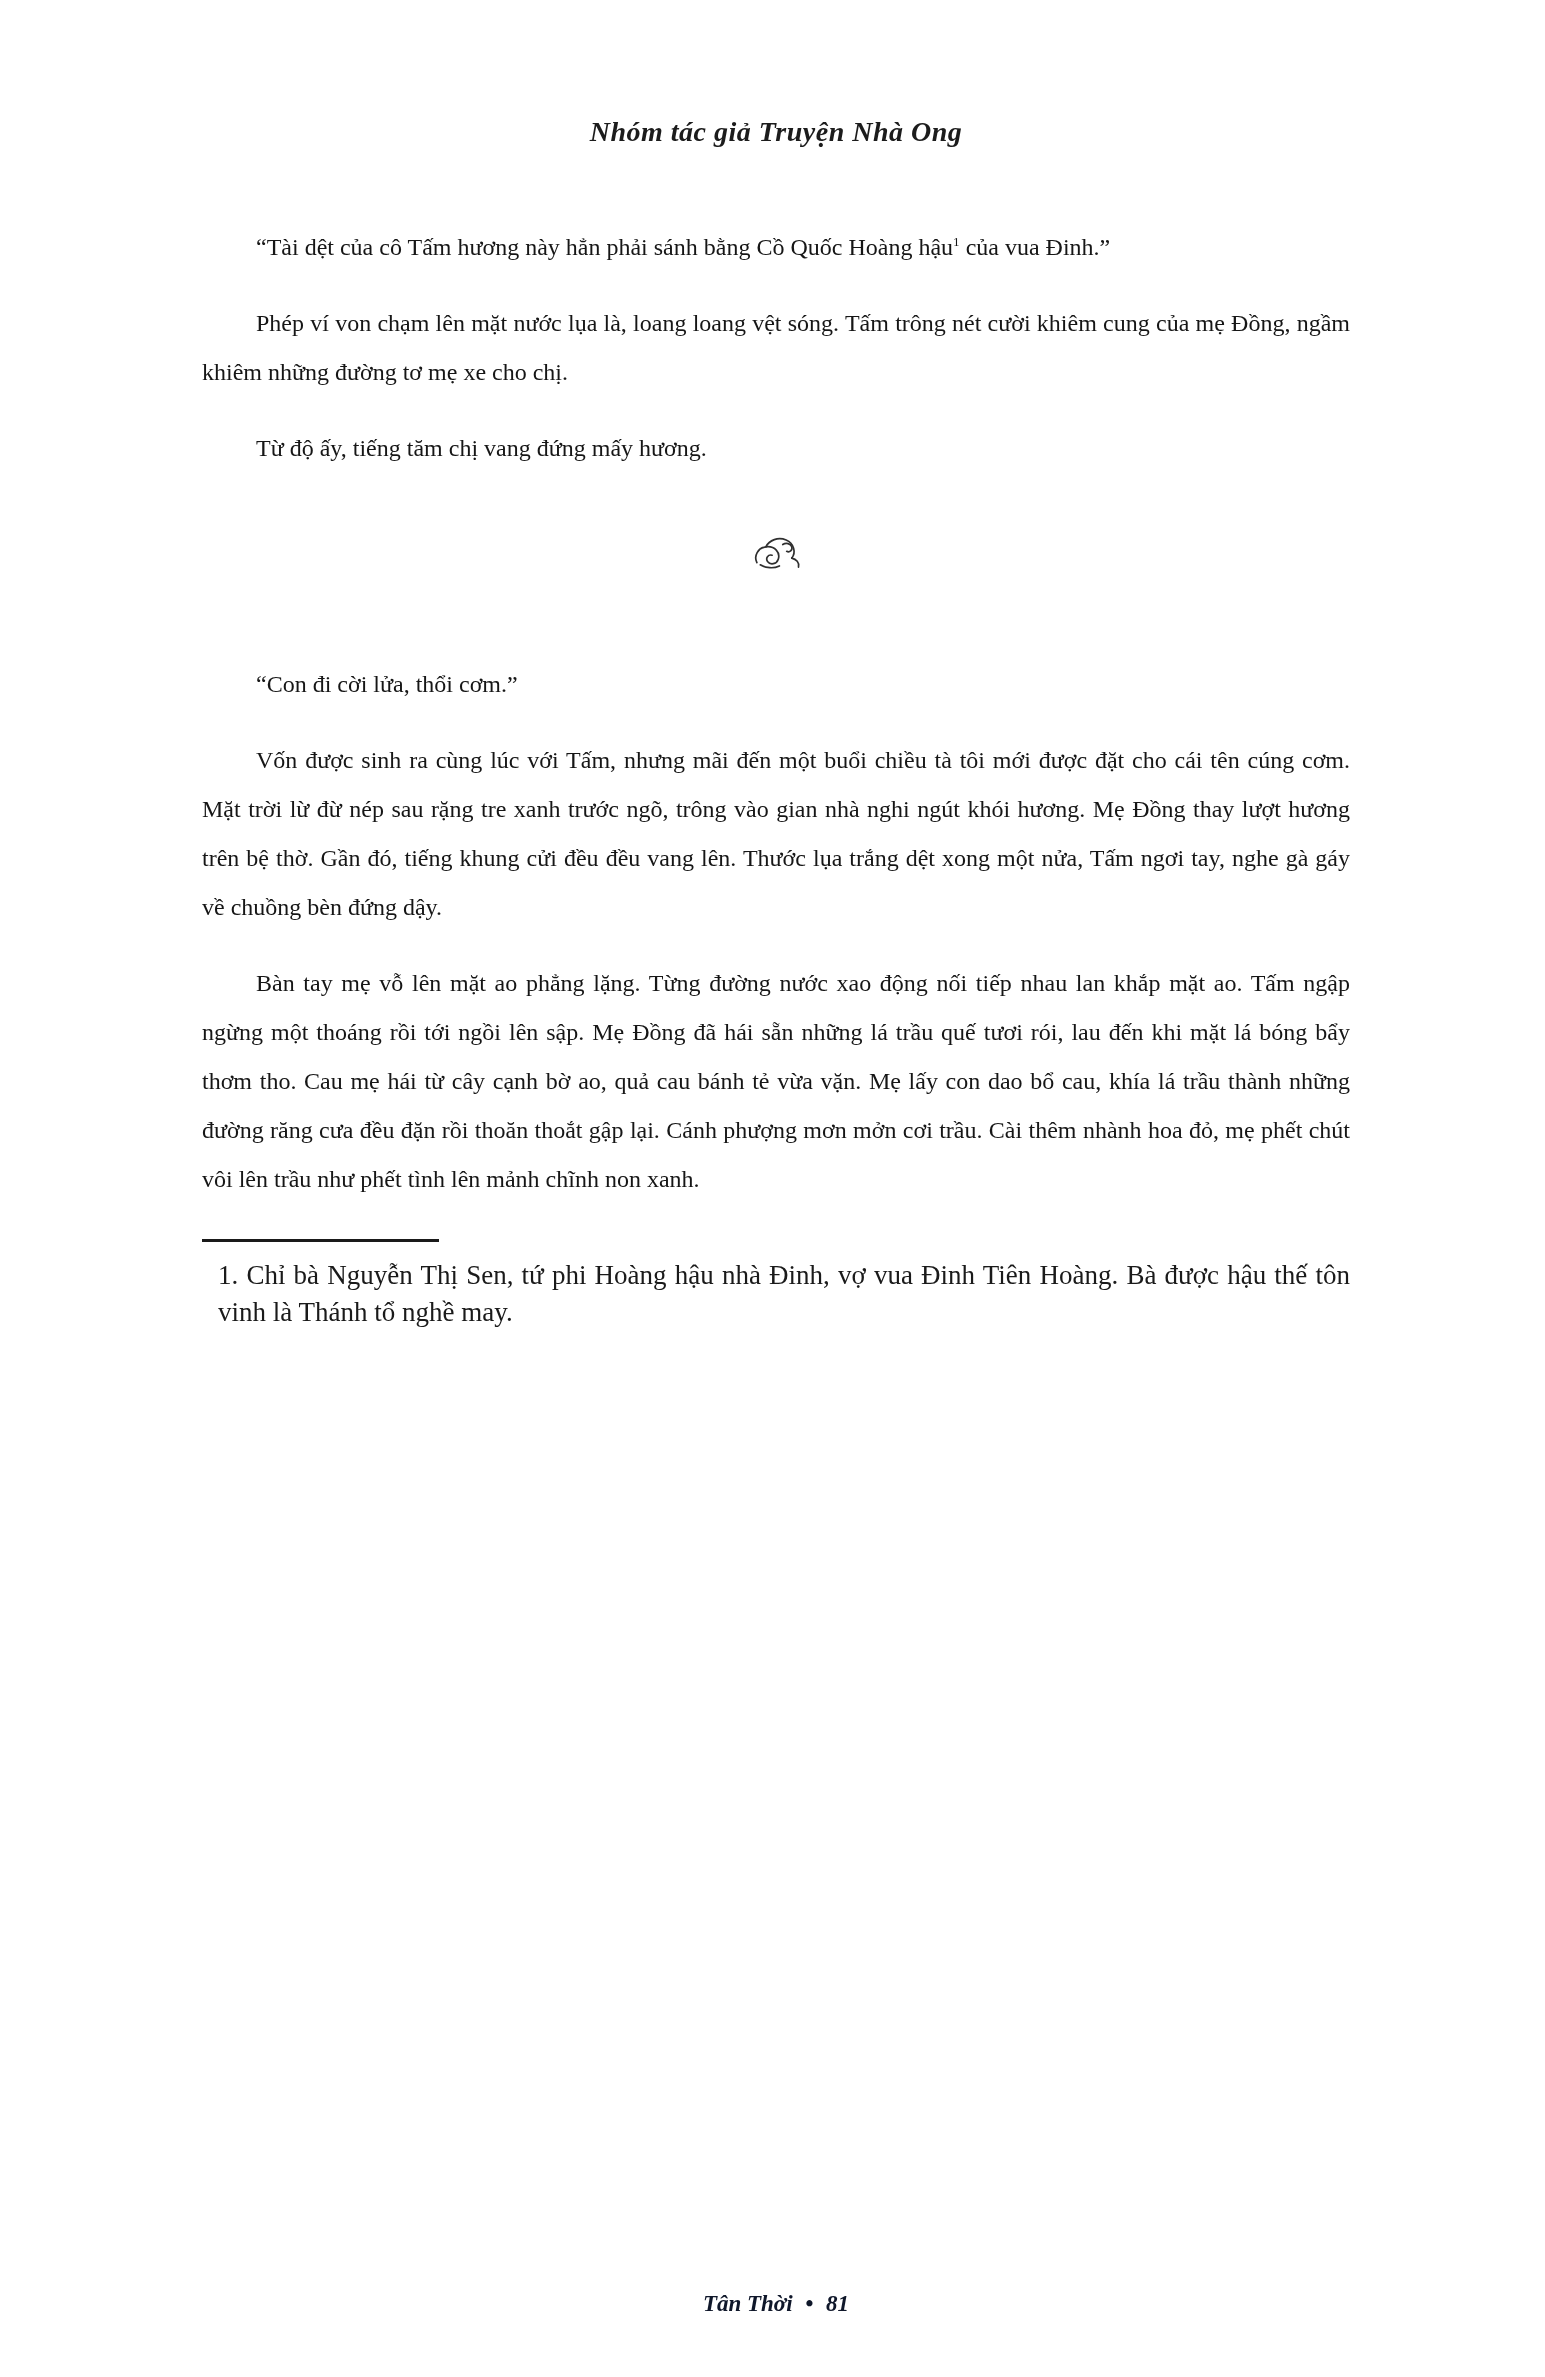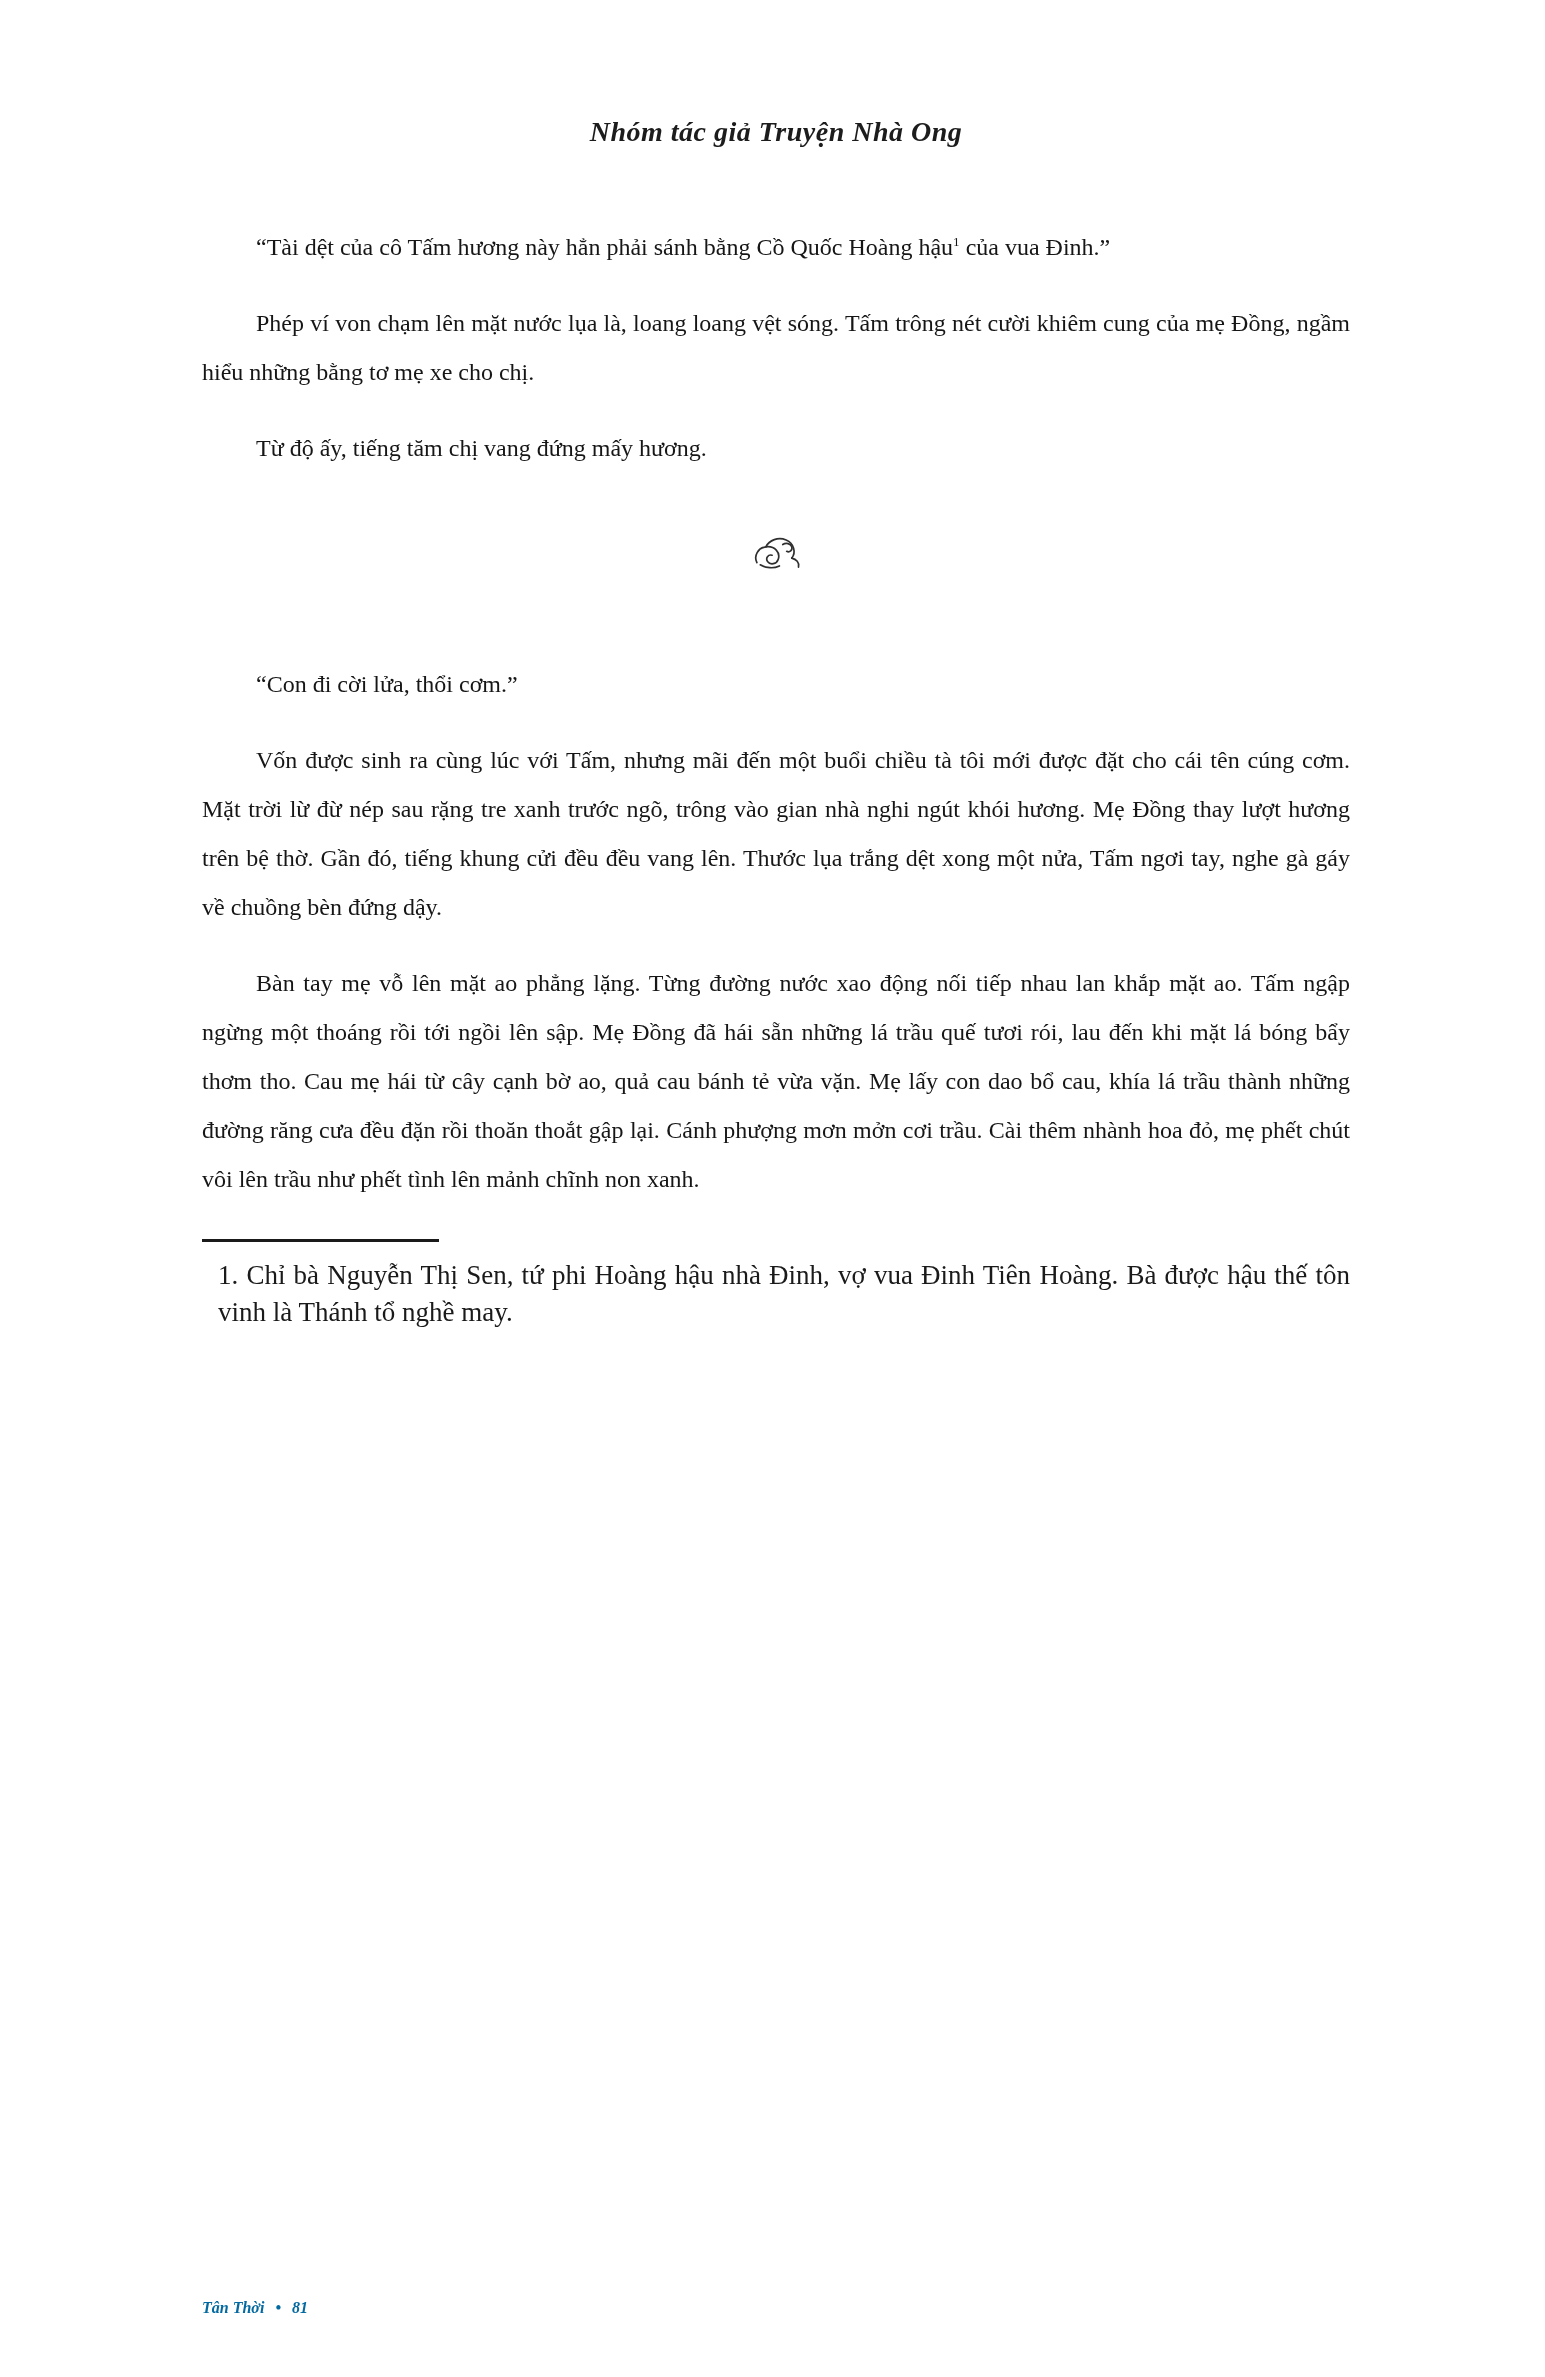--- a/index.html
+++ b/index.html
@@ -57,42 +57,43 @@
     margin-bottom: 15px;
   }
   .footnote {
     line-height: 37px;
     text-align: justify;
     color: #1a1a1a;
     margin-left: 16px;
   }
   .page-footer {
     margin-top: auto;
-    font-size: 16px;
+    text-align: center;
+    font-size: 23px;
     font-weight: bold;
     font-style: italic;
-    color: #0369a1;
+    color: #0f172a;
   }
   .page-footer span { display: inline-block; }
   .page-footer .sep { margin: 0 7px; }
 </style>
 </head>
 <body>
 
 <div class="page">
 
   <header class="running-head">
     <span>Nhóm tác giả Truyện Nhà Ong</span>
   </header>
 
   <main class="body-text">
 
     <p class="para"><span>“Tài dệt của cô Tấm hương này hẳn phải sánh bằng Cồ Quốc Hoàng hậu</span><sup class="fnref">1</sup><span> của vua Đinh.”</span></p>
 
-    <p class="para">Phép ví von chạm lên mặt nước lụa là, loang loang vệt sóng. Tấm trông nét cười khiêm cung của mẹ Đồng, ngầm hiểu những bằng tơ mẹ xe cho chị.</p>
+    <p class="para">Phép ví von chạm lên mặt nước lụa là, loang loang vệt sóng. Tấm trông nét cười khiêm cung của mẹ Đồng, ngầm khiêm những đường tơ mẹ xe cho chị.</p>
 
     <p class="para">Từ độ ấy, tiếng tăm chị vang đứng mấy hương.</p>
 
     <div class="ornament">
       <span>
         <svg width="54" height="40" viewBox="0 0 96 70" fill="none" stroke="#2f2f2f" stroke-width="3" stroke-linecap="round">
           <path d="M14 52 C 8 40, 16 26, 30 24 C 46 22, 56 34, 52 46 C 49 55, 38 57, 33 50 C 29 44, 34 37, 41 39"></path>
           <path d="M30 24 C 36 12, 52 6, 66 12 C 80 18, 84 34, 76 44"></path>
           <path d="M60 20 C 66 16, 74 18, 76 24 C 78 30, 72 35, 67 32"></path>
           <path d="M76 44 C 84 46, 90 52, 88 60"></path>

